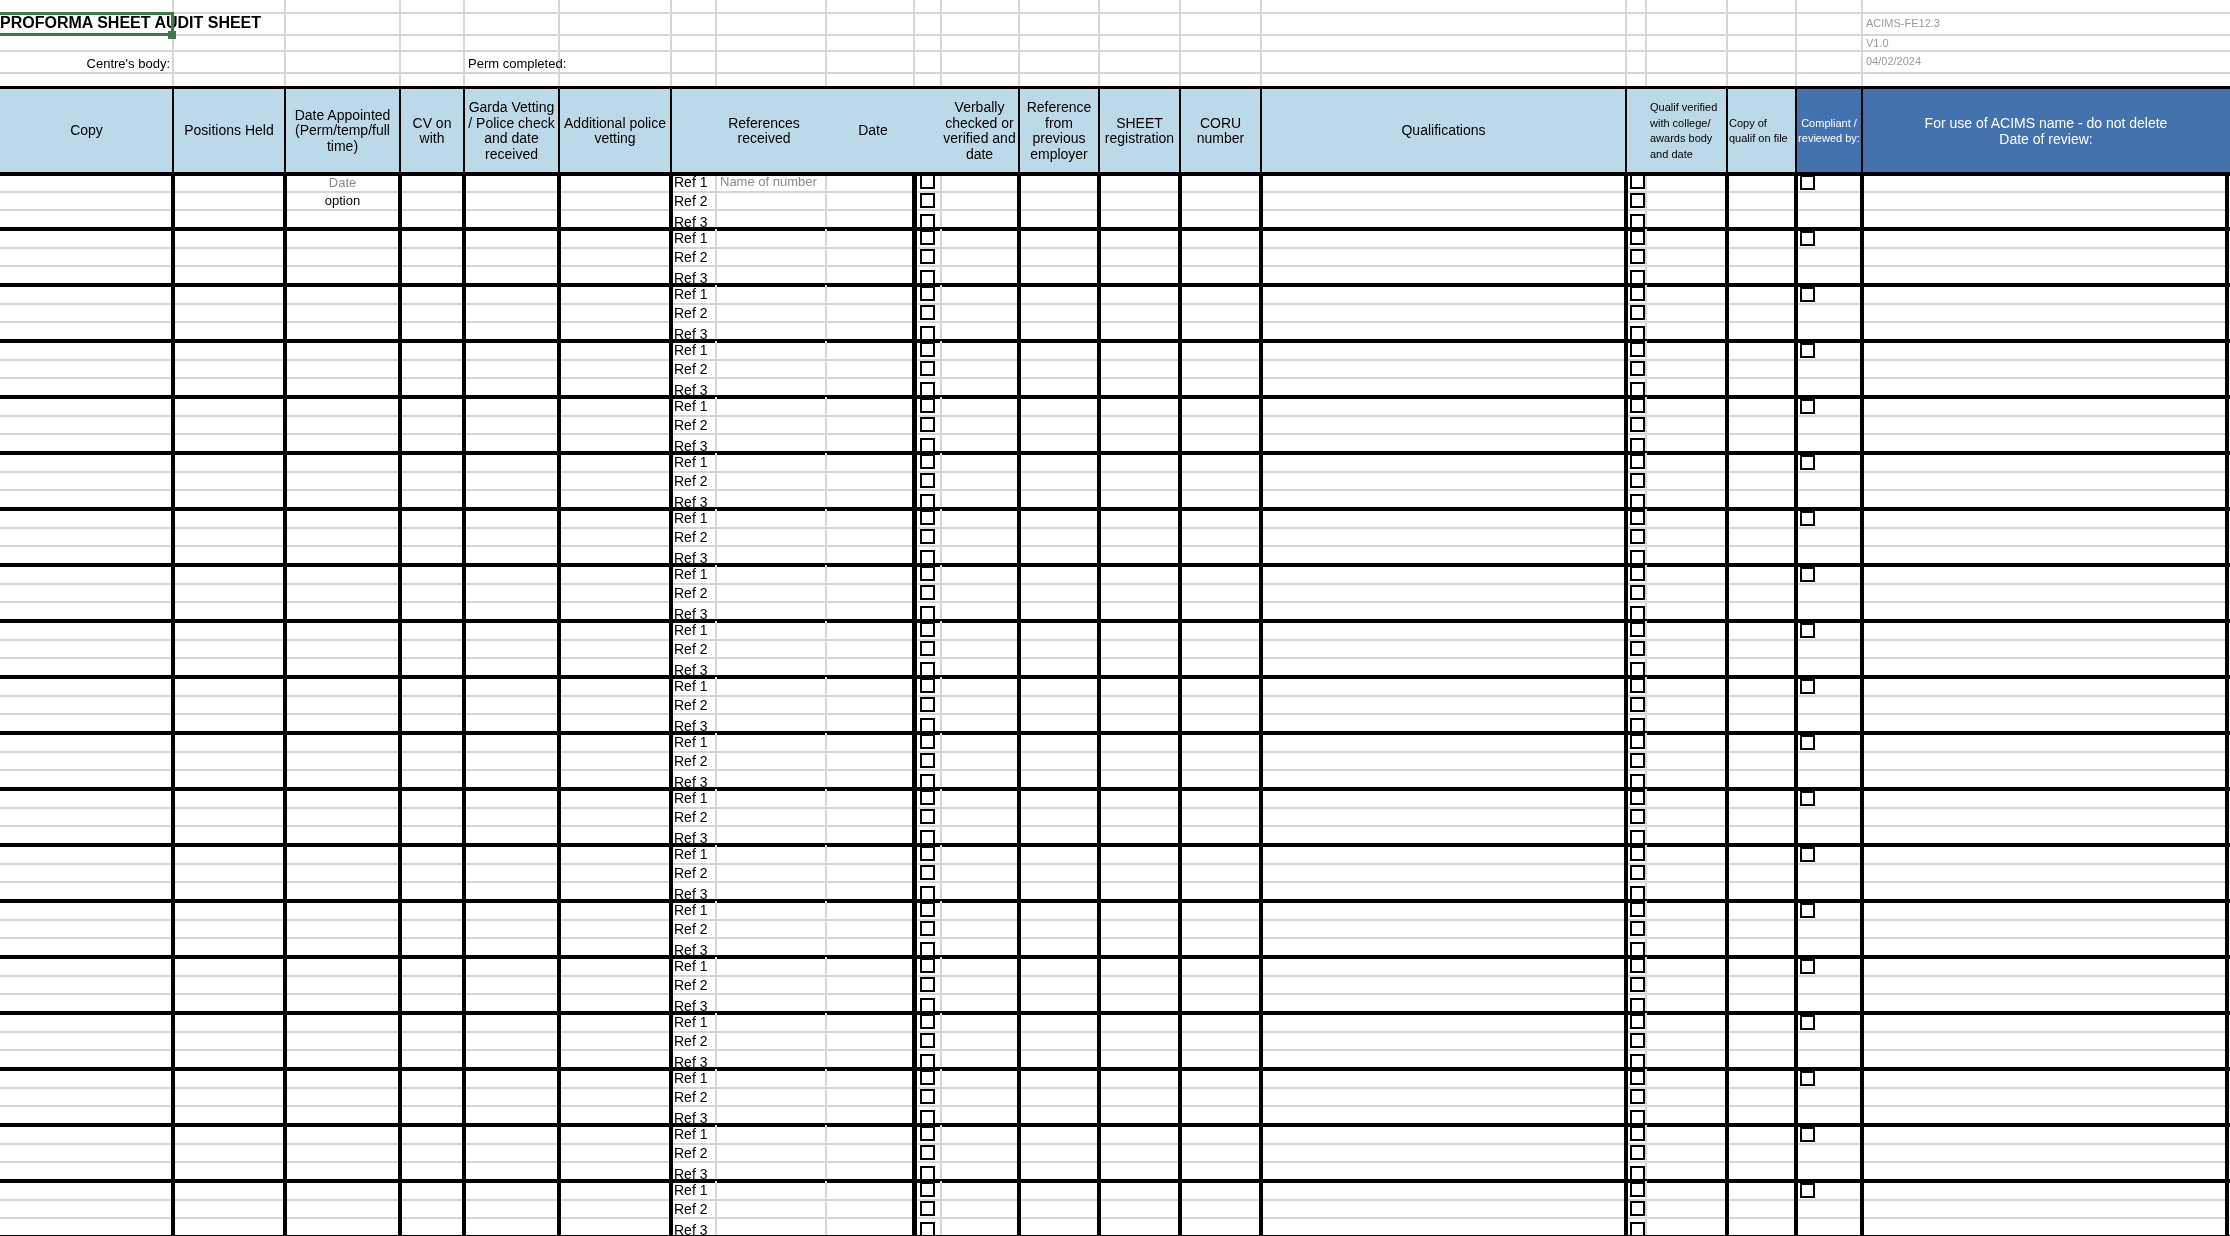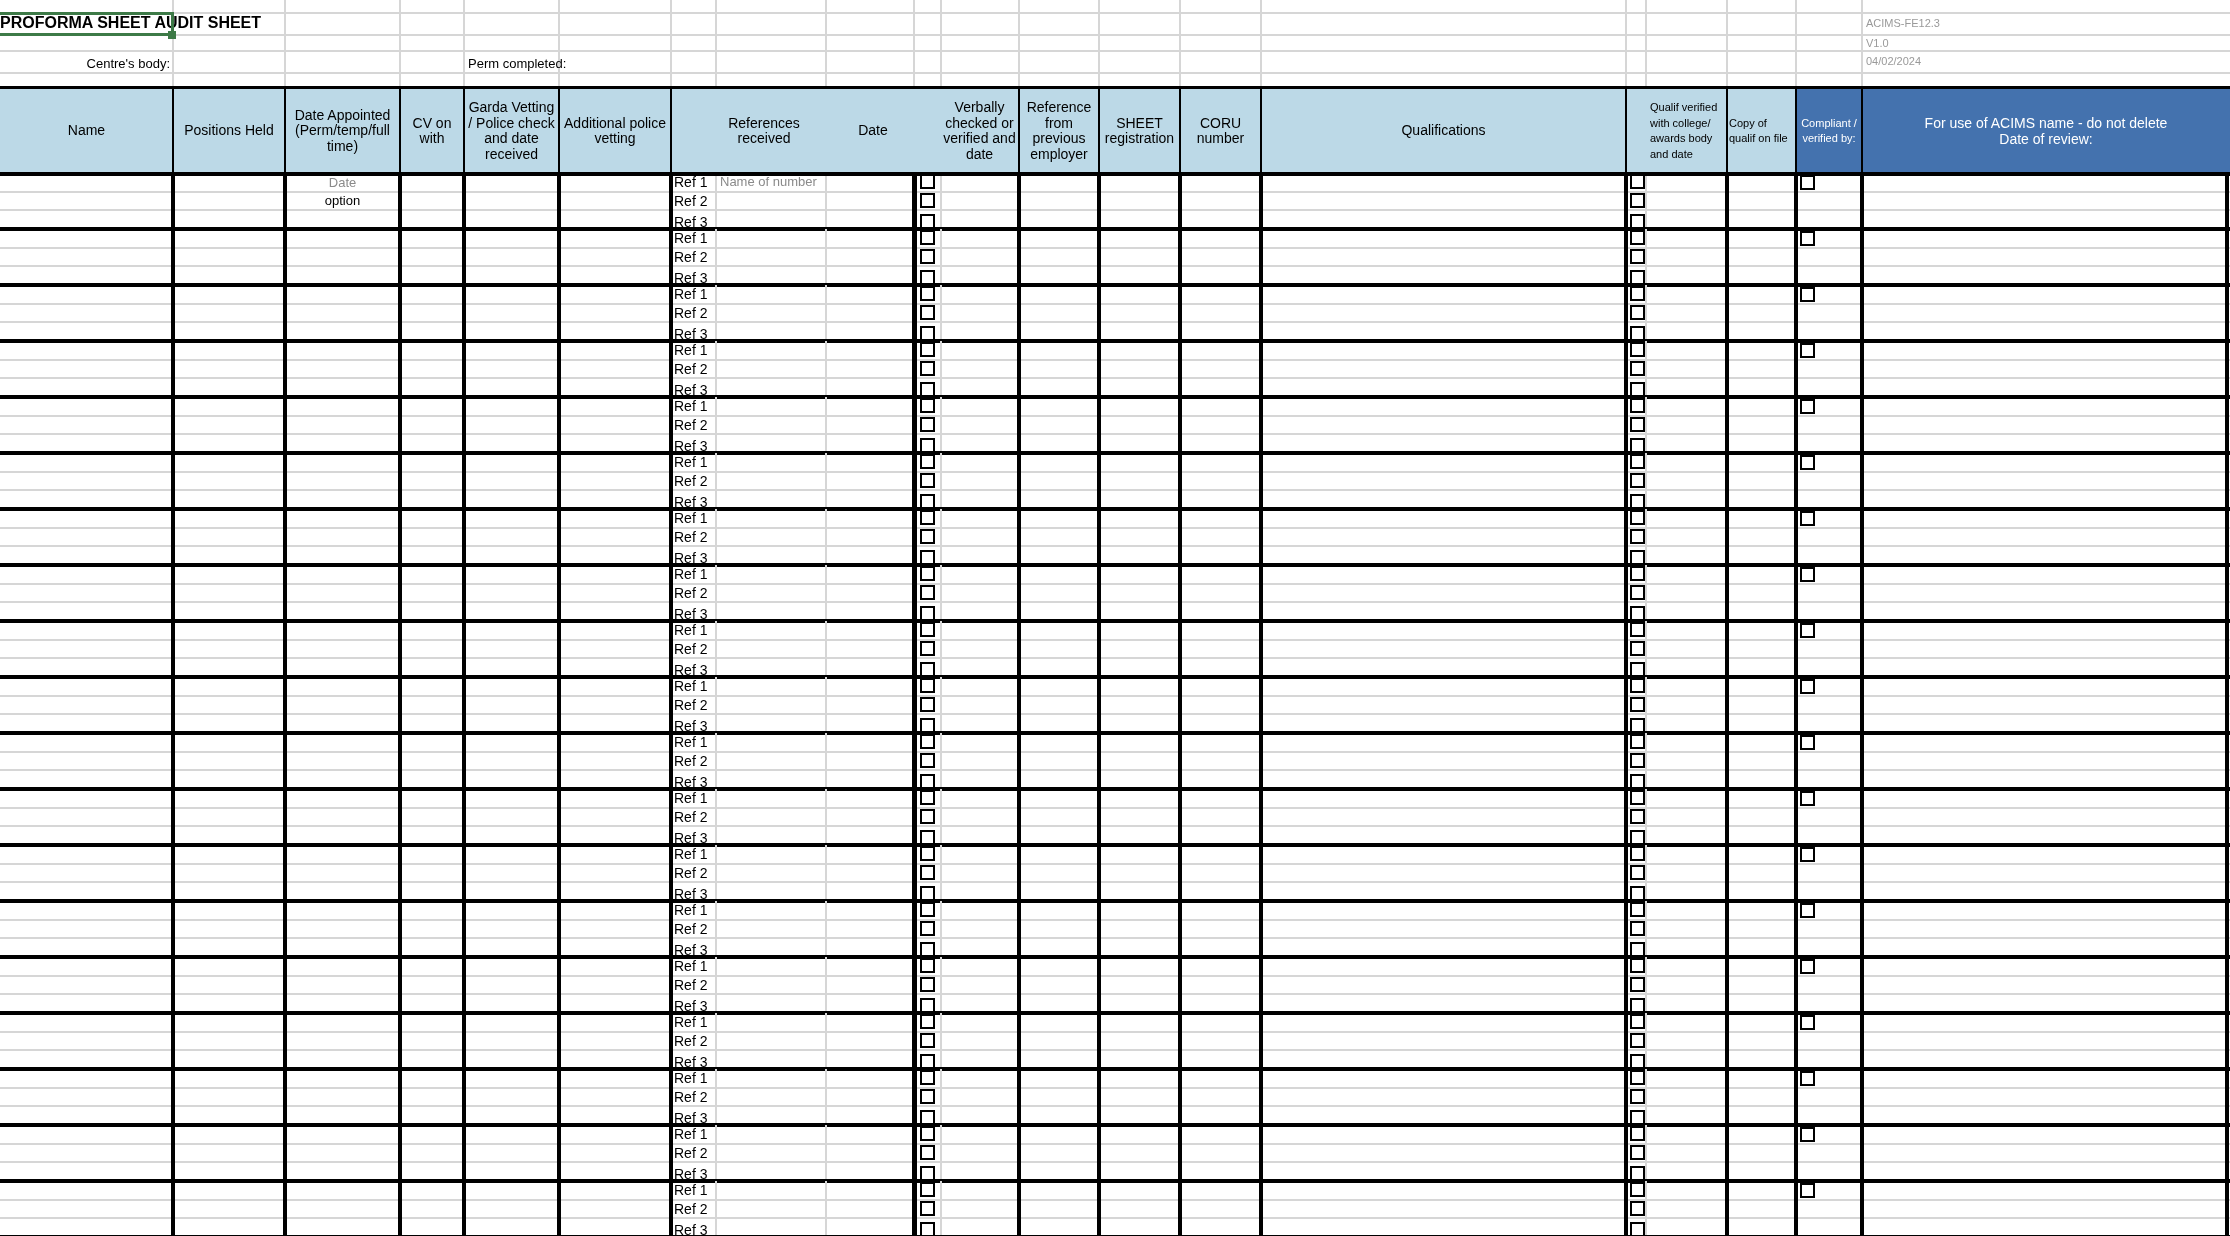--- a/index.html
+++ b/index.html
@@ -55,21 +55,21 @@
 <div class="cell-text" style="left:0;width:170px;text-align:right;top:56px;font-size:13px;">Centre's body:</div>
 <div class="abs" style="left:174px;top:50px;width:385px;height:22px;"></div>
 <div class="cell-text" style="left:468px;top:56px;font-size:13px;">Perm completed:</div>
 <div class="abs" style="left:560px;top:50px;width:350px;height:22px;"></div>
 
 <div class="meta" style="top:17px;">ACIMS-FE12.3</div>
 <div class="meta" style="top:37px;">V1.0</div>
 <div class="meta" style="top:55px;">04/02/2024</div>
 
 <div class="hdr" style="left:0;width:173px;">
-    <span>Name</span>
+    <span>Copy</span>
   </div>
 <div class="hdr" style="left:173px;width:112px;">
     <span>Positions Held</span>
   </div>
 <div class="hdr" style="left:285px;width:115px;">
     <span>Date Appointed (Perm/temp/full time)</span>
   </div>
 <div class="hdr" style="left:400px;width:64px;">
     <span>CV on with</span>
   </div>
@@ -100,21 +100,21 @@
 <div class="hdr" style="left:1261px;width:365px;">
     <span>Qualifications</span>
   </div>
 <div class="hdr" style="left:1626px;width:101px;font-size:11px;line-height:15.5px;text-align:left;justify-content:flex-start;padding-left:24px;">
     <span>Qualif verified with college/ awards body and date</span>
   </div>
 <div class="hdr" style="left:1727px;width:69px;font-size:11px;line-height:15.5px;text-align:left;justify-content:flex-start;">
     <span>Copy of qualif on file</span>
   </div>
 <div class="hdr dark" style="left:1796px;width:66px;font-size:11px;line-height:15.5px;">
-    <span>Compliant / verified by:</span>
+    <span>Compliant / reviewed by:</span>
   </div>
 <div class="hdr dark" style="left:1862px;width:368px;flex-direction:column;font-size:14px;line-height:16px;">
   <span>For use of ACIMS name - do not delete</span>
   <span>Date of review:</span>
 </div>
 
 <div class="blocks" id="blocks">
     <div class="abs" style="left: 0px; top: 0px; width: 2230px; height: 56px;">
       <div class="gh" style="left: 0px; width: 2230px; top: 18px;"></div>
       <div class="gh" style="left: 0px; width: 2230px; top: 36px;"></div>

